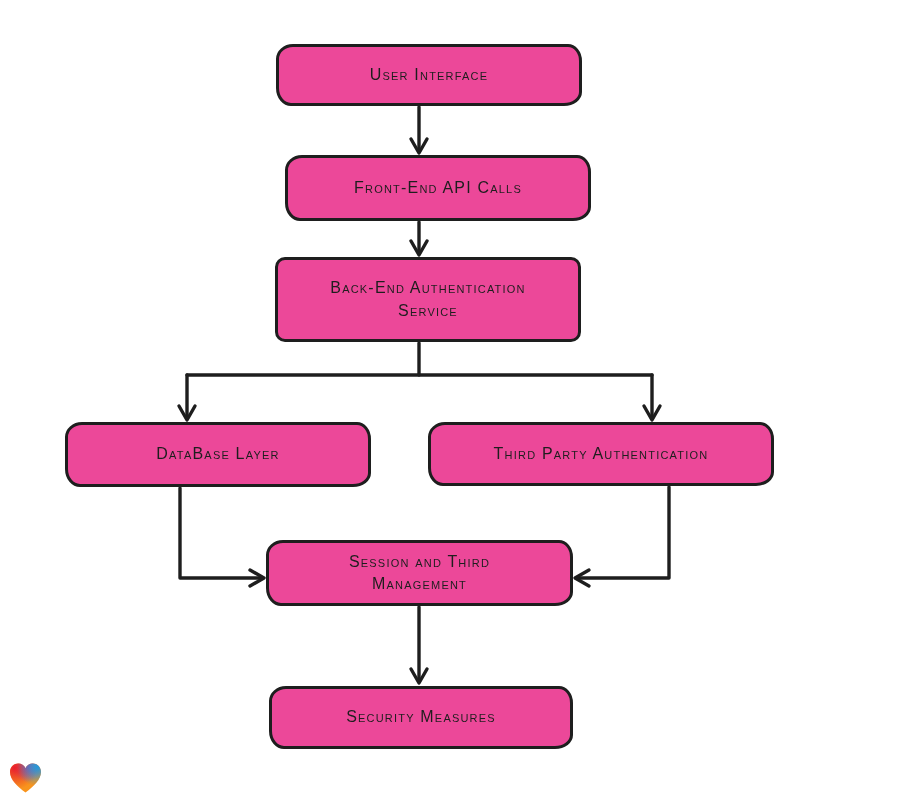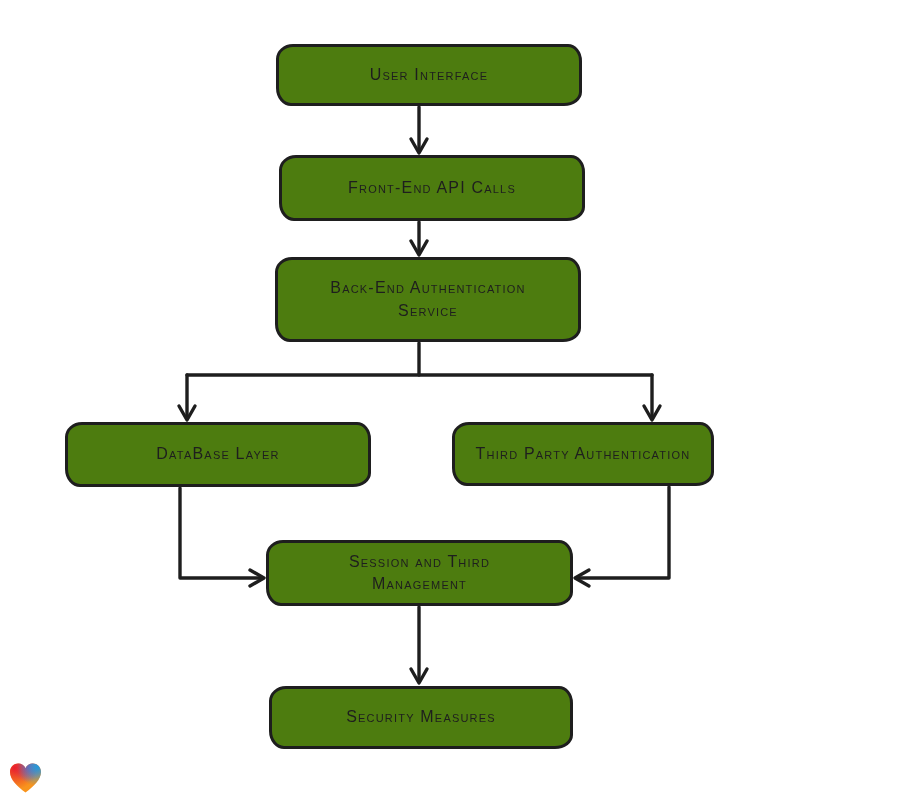--- a/index.html
+++ b/index.html
@@ -14,21 +14,21 @@
   }
   .connectors {
     position: absolute;
     left: 0; top: 0;
     width: 911px; height: 810px;
     pointer-events: none;
   }
   .connectors g { pointer-events: stroke; }
   .node {
     position: absolute;
-    background: #4d7c0f;
+    background: #ec4899;
     border: 3.5px solid #1e1e1e;
     display: flex;
     align-items: center;
     justify-content: center;
     text-align: center;
     color: #1e1e1e;
     font-size: 16px;
     font-variant: small-caps;
     letter-spacing: 1.2px;
     line-height: 1.38;
@@ -87,33 +87,33 @@
     <g stroke="#1e1e1e" stroke-width="3.4">
       <path d="M419 607 L419 681"></path>
       <polyline points="411,669 419,683 427,669"></polyline>
     </g>
   </svg>
 
   <div class="node" style="left:276px; top:44px; width:306px; height:62px;">
     <span>User Interface</span>
   </div>
 
-  <div class="node" style="left:279px; top:155px; width:306px; height:66px;">
+  <div class="node" style="left:285px; top:155px; width:306px; height:66px;">
     <span>Front-End API Calls</span>
   </div>
 
-  <div class="node wrap-260" style="left:275px; top:257px; width:306px; height:85px;">
+  <div class="node wrap-260" style="left:275px; top:257px; width:306px; height:85px;border-radius:10px;">
     <span>Back-End Authentication Service</span>
   </div>
 
   <div class="node" style="left:65px; top:422px; width:306px; height:65px;align-items:center;">
     <span>DataBase Layer</span>
   </div>
 
-  <div class="node" style="left:452px; top:422px; width:262px; height:64px;">
+  <div class="node" style="left:428px; top:422px; width:346px; height:64px;">
     <span>Third Party Authentication</span>
   </div>
 
   <div class="node wrap-215" style="left:266px; top:540px; width:307px; height:66px;">
     <span>Session and Third Management</span>
   </div>
 
   <div class="node" style="left:269px; top:686px; width:304px; height:63px;">
     <span>Security Measures</span>
   </div>

